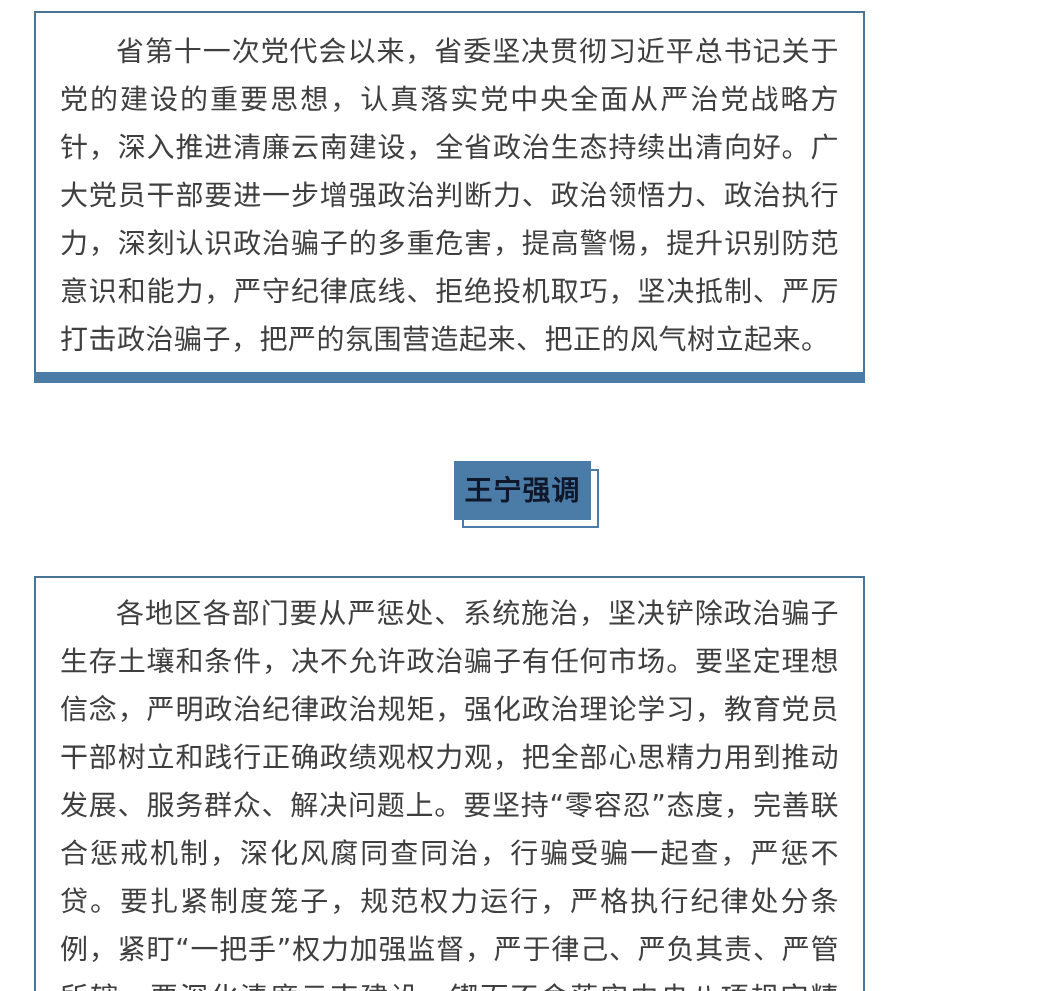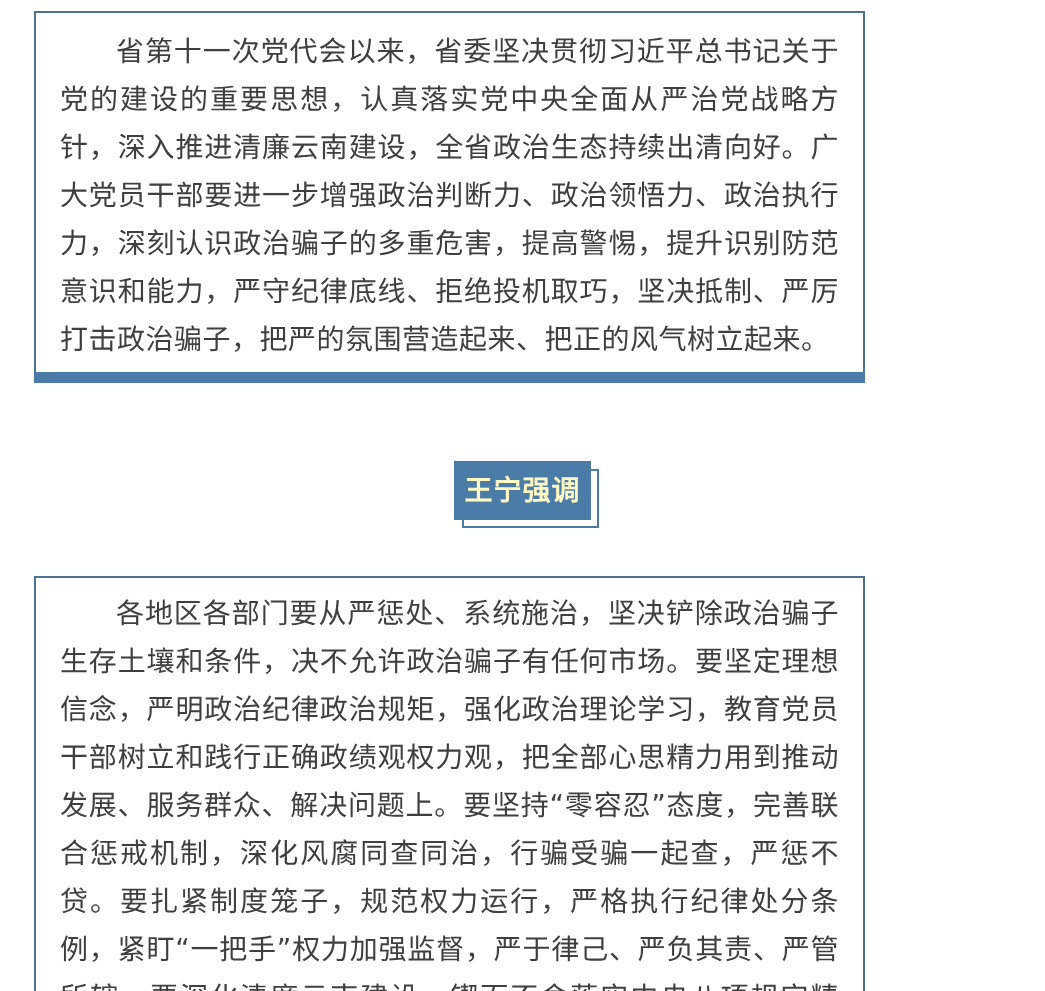--- a/index.html
+++ b/index.html
@@ -54,21 +54,21 @@
 
   
   .badge-row {
     margin-top: 78px;
     display: flex;
     justify-content: center;
   }
   .speaker-badge {
     position: relative;
     background: #4B7CA8;
-    color: #fef9c3;
+    color: #0f172a;
     font-size: 28px;
     font-weight: bold;
     letter-spacing: 1px;
     height: 59px;
     line-height: 59px;
     padding: 0 10px;
     min-width: 110px;
     text-align: center;
     z-index: 1;
   }

